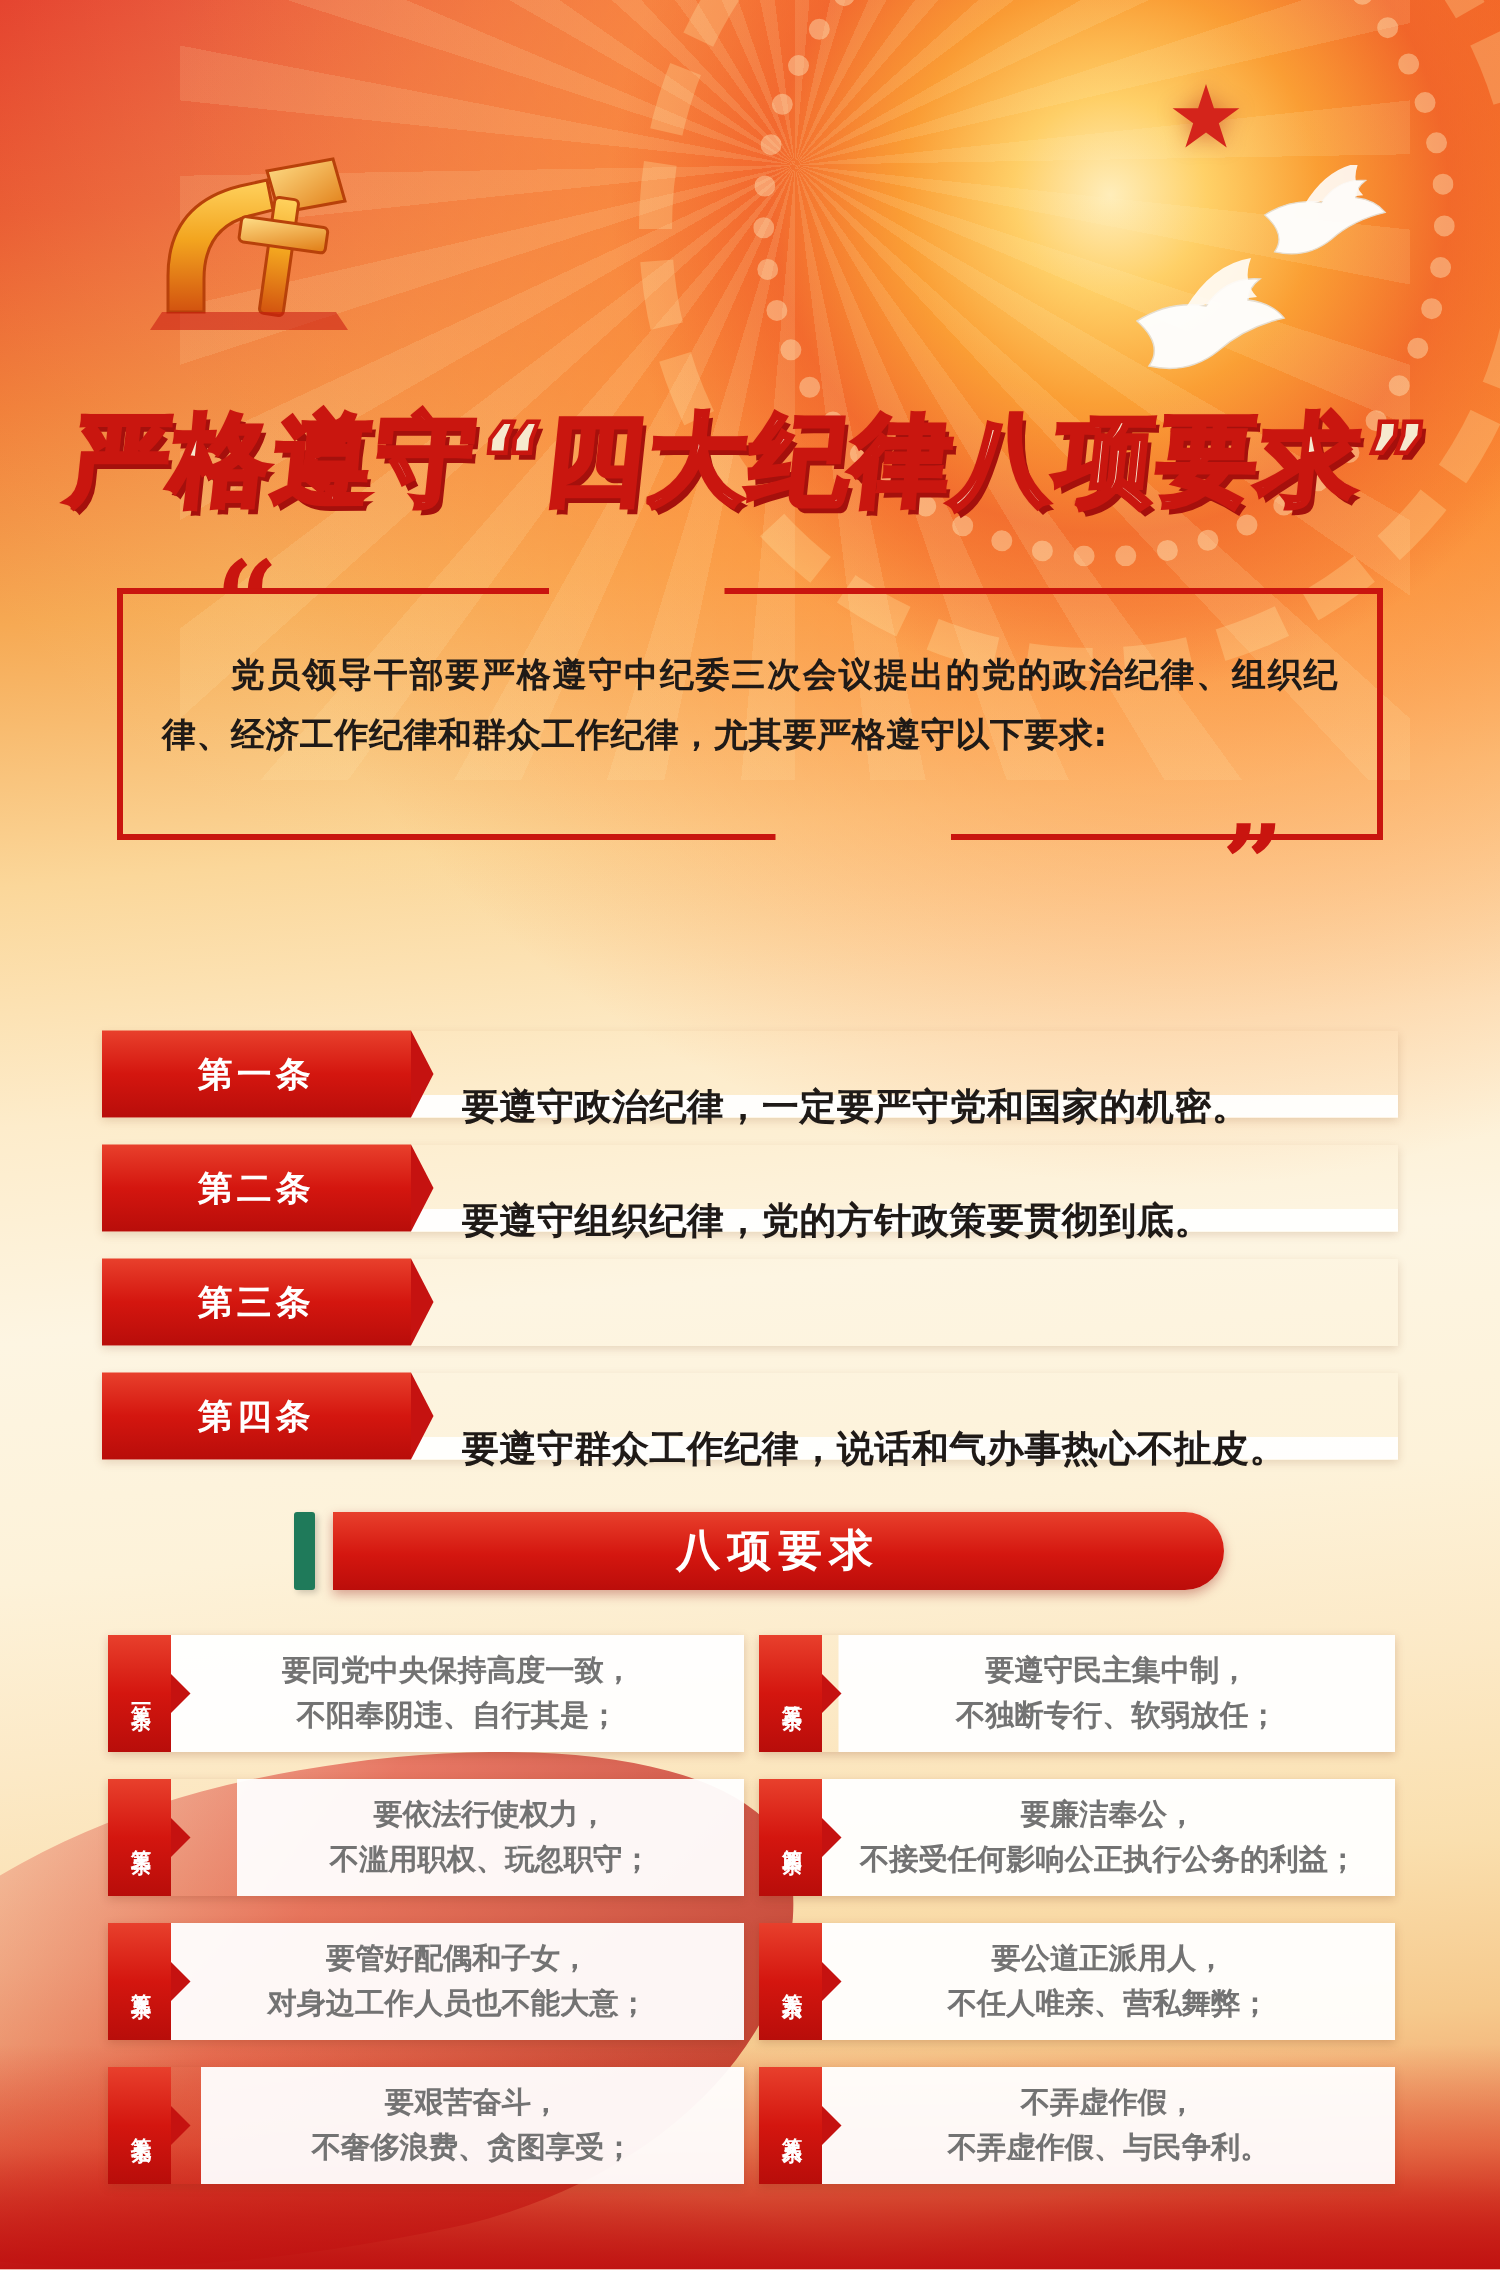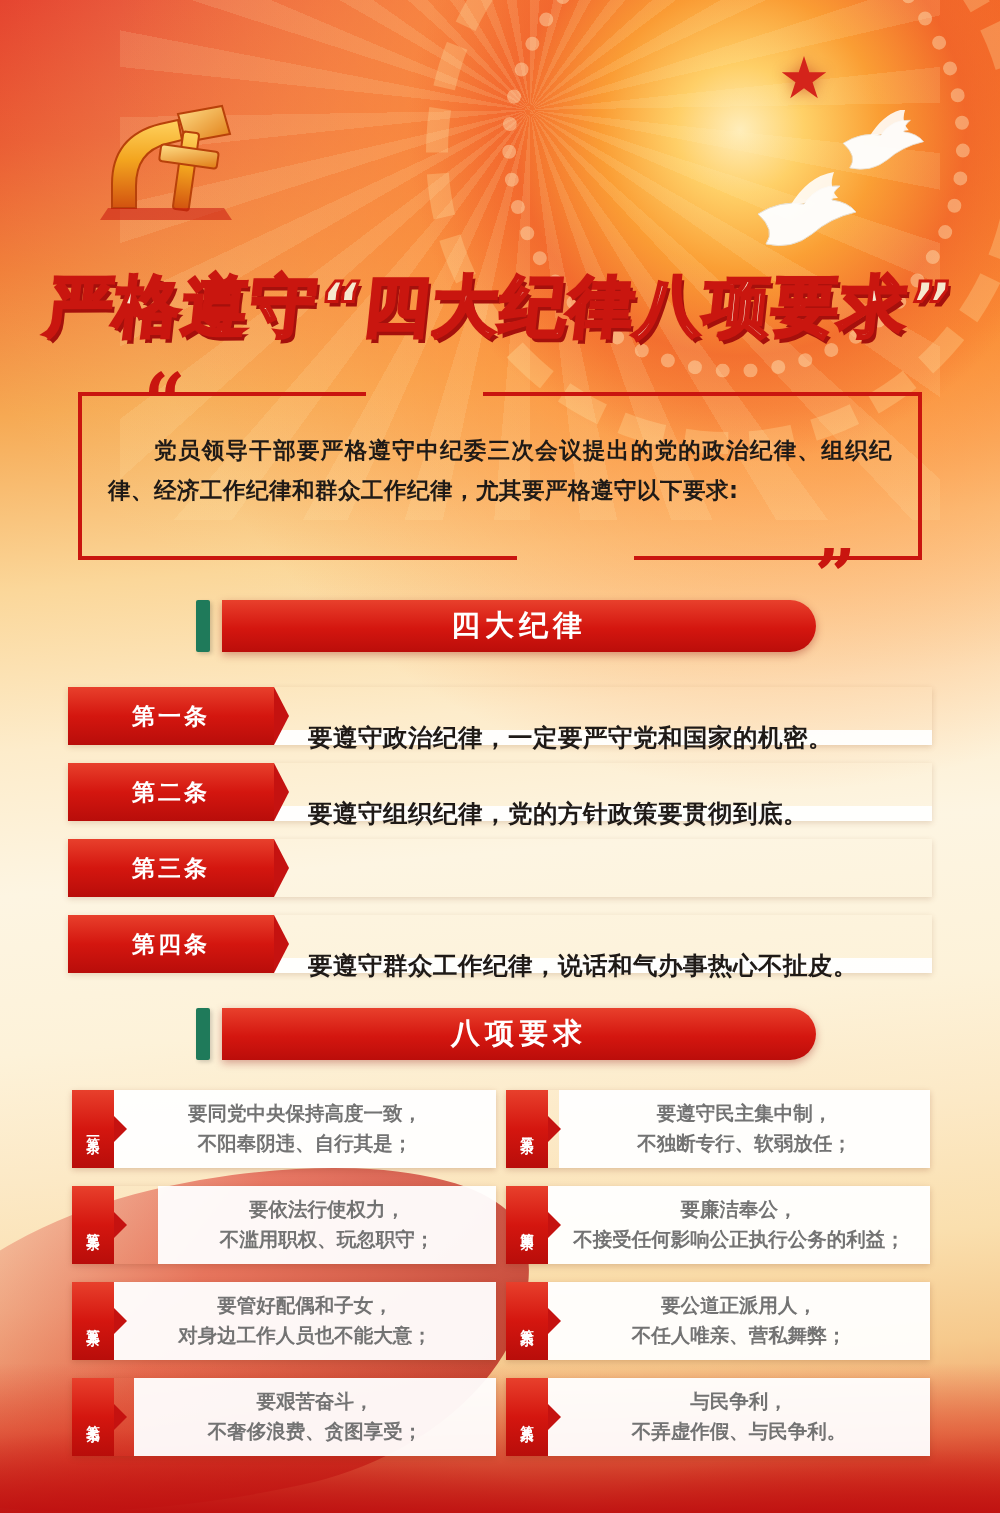--- a/index.html
+++ b/index.html
@@ -392,24 +392,20 @@
 
   <div class="quote-wrap">
     <div class="quote-frame"></div>
     <div class="quote-top-line"></div>
     <div class="quote-bottom-line"></div>
     <div class="qmark open">“</div>
     <div class="qmark close">”</div>
     <div class="quote-text">党员领导干部要严格遵守中纪委三次会议提出的党的政治纪律、组织纪律、经济工作纪律和群众工作纪律，尤其要严格遵守以下要求:</div>
   </div>
 
-  <div class="section-head" style="left:196px; top:600px;">
-    <div class="section-bar"></div>
-    <div class="section-pill">四大纪律</div>
-  </div>
 
   <div class="rule-row" style="top:687px;">
     <div class="rule-tag">第一条</div>
     <div class="rule-text">要遵守政治纪律，一定要严守党和国家的机密。</div>
   </div>
   <div class="rule-row" style="top:763px;">
     <div class="rule-tag">第二条</div>
     <div class="rule-text">要遵守组织纪律，党的方针政策要贯彻到底。</div>
   </div>
   <div class="rule-row" style="top:839px;">
@@ -489,18 +485,18 @@
     <div class="req-text">
       <span>要艰苦奋斗，</span>
       <span>不奢侈浪费、贪图享受；</span>
     </div>
   </div>
   <div class="req-card" style="left:506px; top:1378px;">
     <div class="req-tag">
         <span class="vert">第八条</span>
       </div>
     <div class="req-text">
-      <span>与民争利，</span>
+      <span>不弄虚作假，</span>
       <span>不弄虚作假、与民争利。</span>
     </div>
   </div>
 
 </div>
 
 </body></html>

